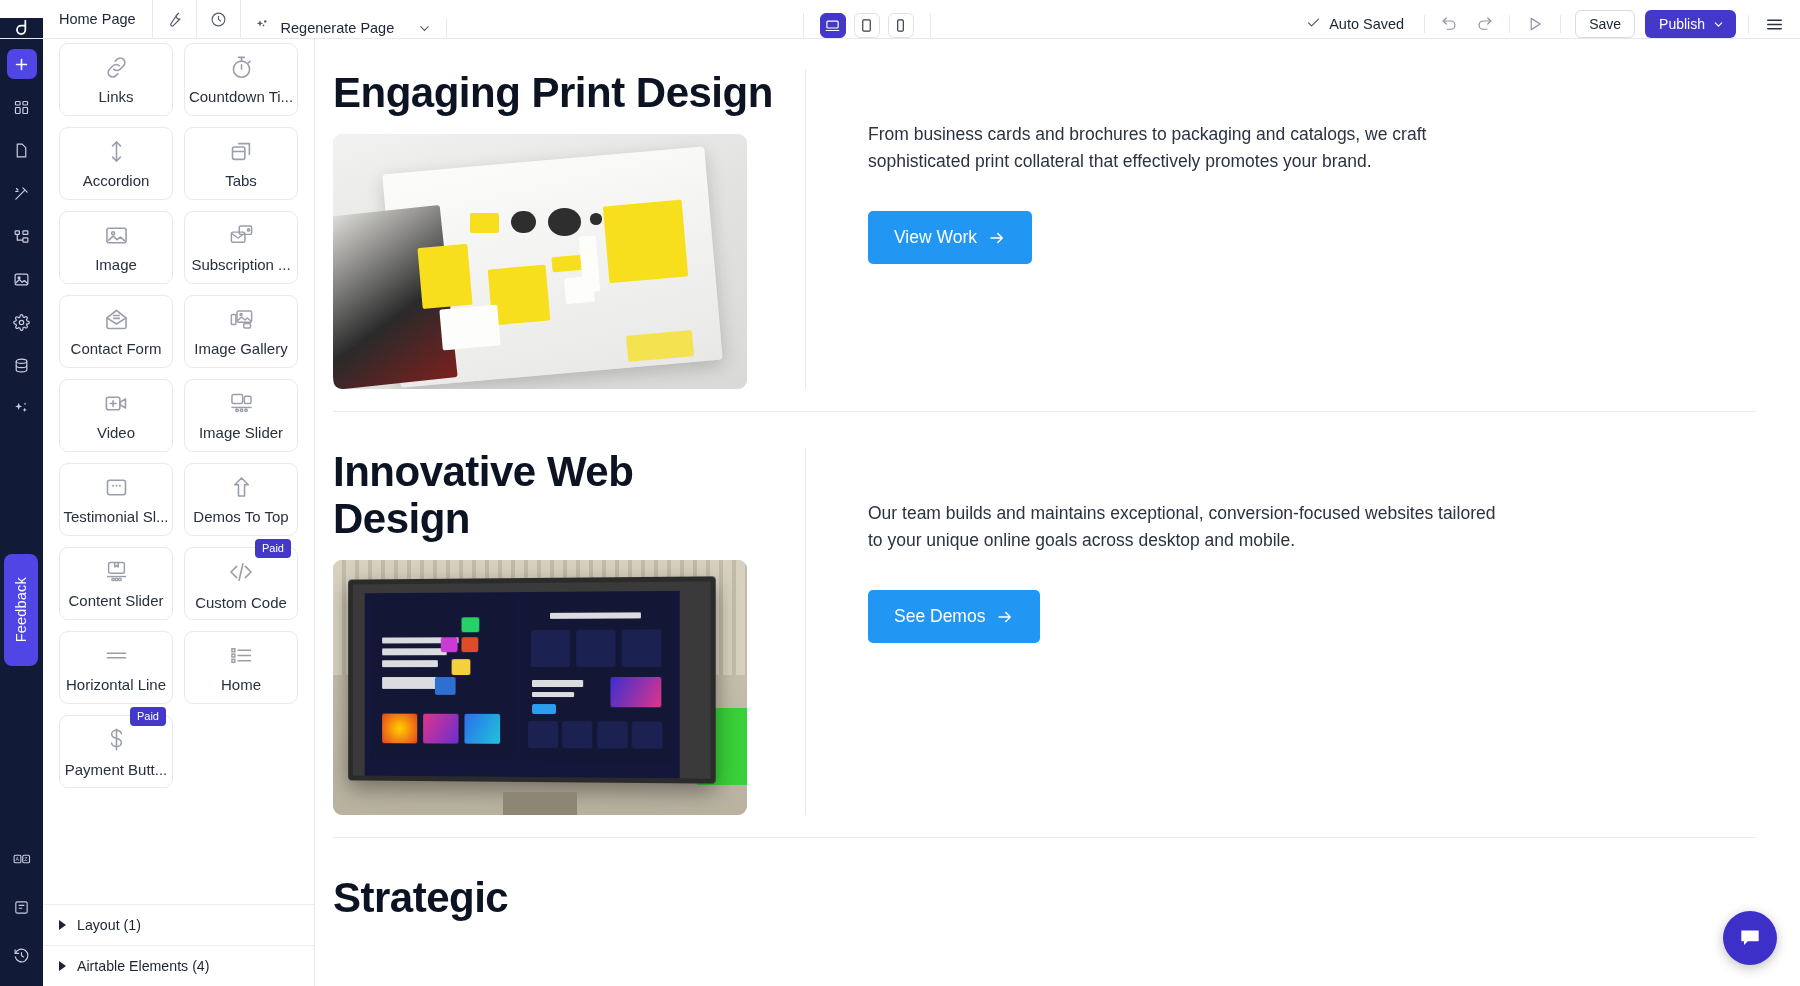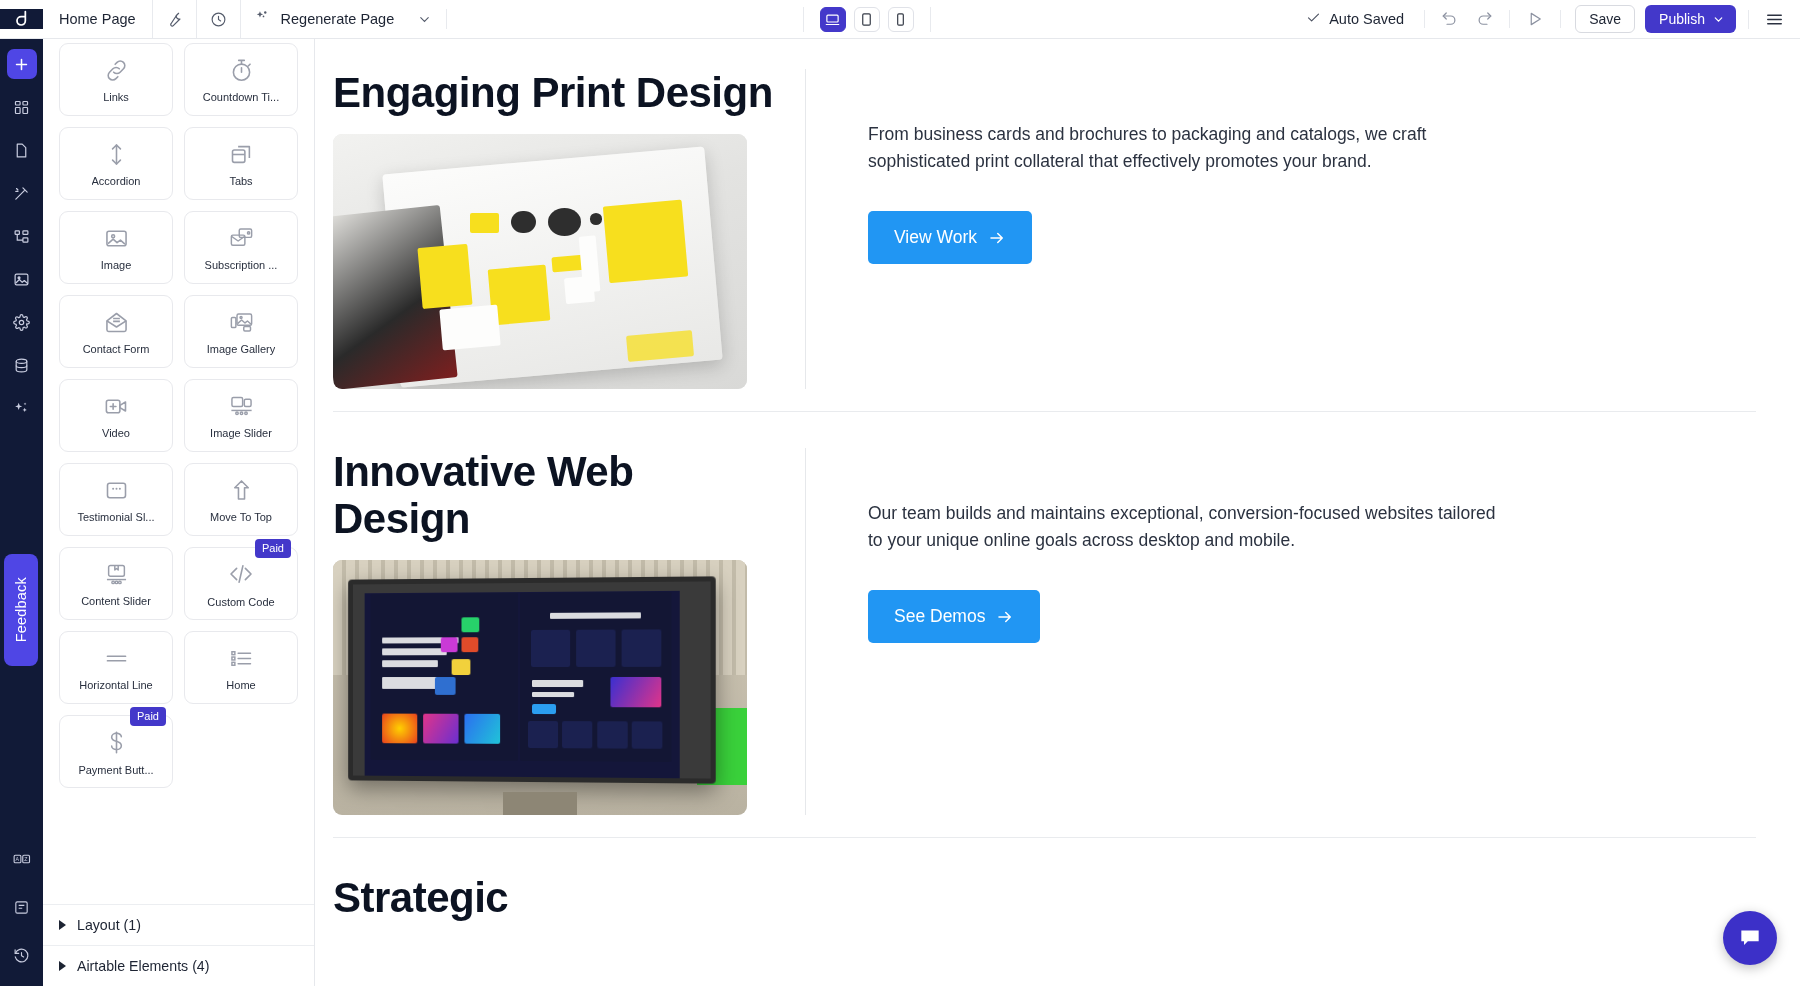--- a/index.html
+++ b/index.html
@@ -8,21 +8,21 @@
     overflow: hidden;
     font-family: "Liberation Sans", sans-serif;
     background: #ffffff;
     color: #1d2433;
   }
   body { display: flex; flex-direction: column; }
 
   
   .topbar {
     height: 39px; min-height: 39px;
-    display: flex; align-items: center;
+    display: flex; align-items: flex-end;
     background: #ffffff;
     border-bottom: 1px solid #e6e8ec;
     position: relative; z-index: 40;
   }
   .brand {
     width: 43px; min-width: 43px;
     background: #111a37;
     display: flex; align-items: center; justify-content: center;
   }
   .brand svg { display: block; }
@@ -157,21 +157,21 @@
     height: 73px;
     border: 1px solid #e8e9ed;
     border-radius: 9px;
     background: #fff;
     display: flex; flex-direction: column;
     align-items: center; justify-content: center;
     gap: 7px;
   }
   .widget .wicon { color: #9a9eaa; display:flex; }
   .widget .wlabel {
-    font-size: 11px; color: #282f3e;
+    font-size: 15px; color: #282f3e;
     max-width: 108px; overflow: hidden;
     white-space: nowrap; text-overflow: ellipsis;
     text-align: left;
   }
   .paid-badge {
     position: absolute; top: -9px; right: 6px;
     background: #4338ca; color:#fff;
     font-size: 11px; line-height: 1;
     padding: 4px 7px; border-radius: 4px;
   }
@@ -612,21 +612,21 @@
           </span>
           <span class="wlabel">Testimonial Sl...</span>
         </div>
 
         <div class="widget">
           <span class="wicon">
             <svg width="27" height="27" viewBox="0 0 24 24" fill="none" stroke="currentColor" stroke-width="1.4" stroke-linejoin="round">
               <path d="M12 3.5l6 6h-3.3v10h-5.4v-10H6z"></path>
             </svg>
           </span>
-          <span class="wlabel">Move To Top</span>
+          <span class="wlabel">Demos To Top</span>
         </div>
 
         <div class="widget">
           <span class="wicon">
             <svg width="27" height="27" viewBox="0 0 24 24" fill="none" stroke="currentColor" stroke-width="1.3" stroke-linejoin="round">
               <rect x="5" y="4" width="14" height="9.5" rx="1.6"></rect>
                 <path d="M10.5 4v4l1.5-1.3L13.5 8V4"></path>
               <path d="M3.5 16.5h17"></path>
                 <circle cx="9" cy="19" r="1.1"></circle>
                 <circle cx="12" cy="19" r="1.1"></circle>

